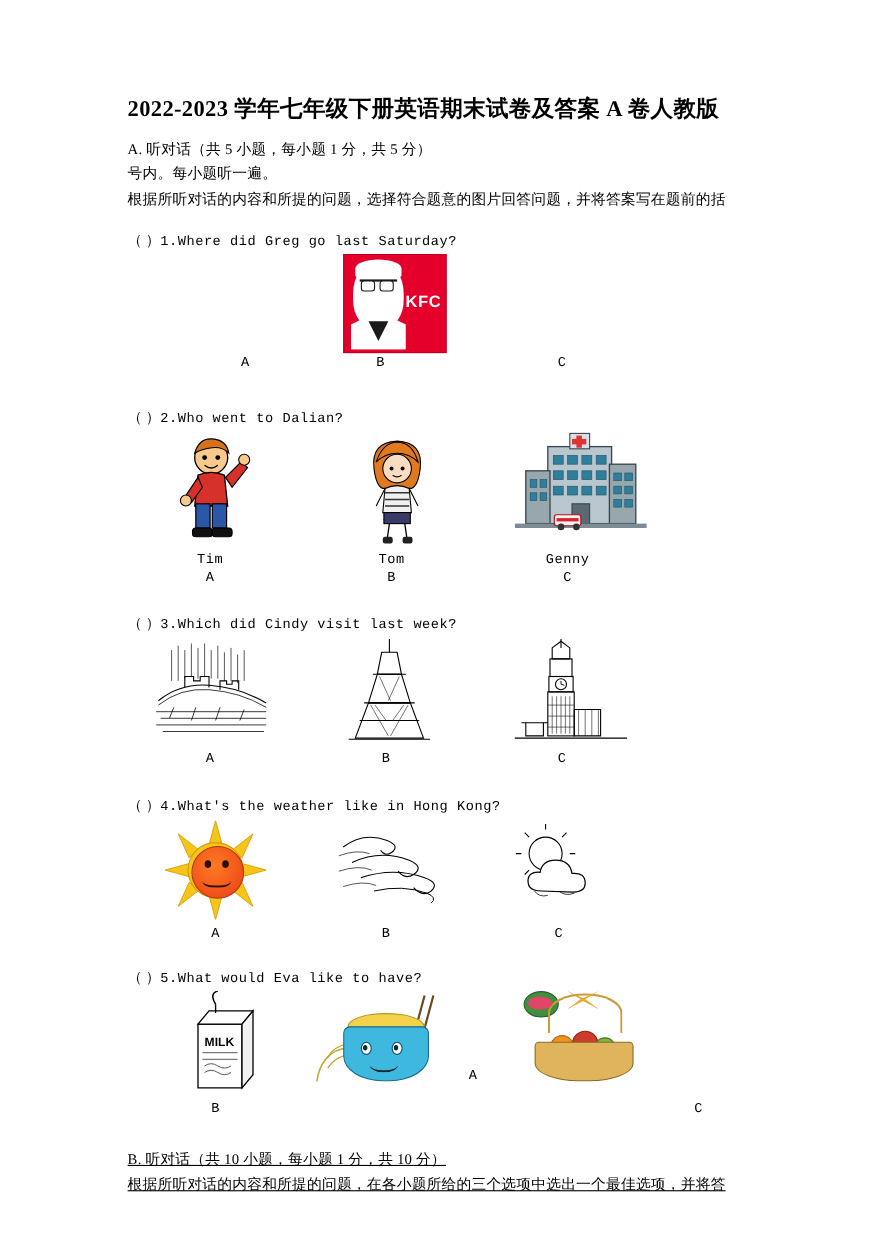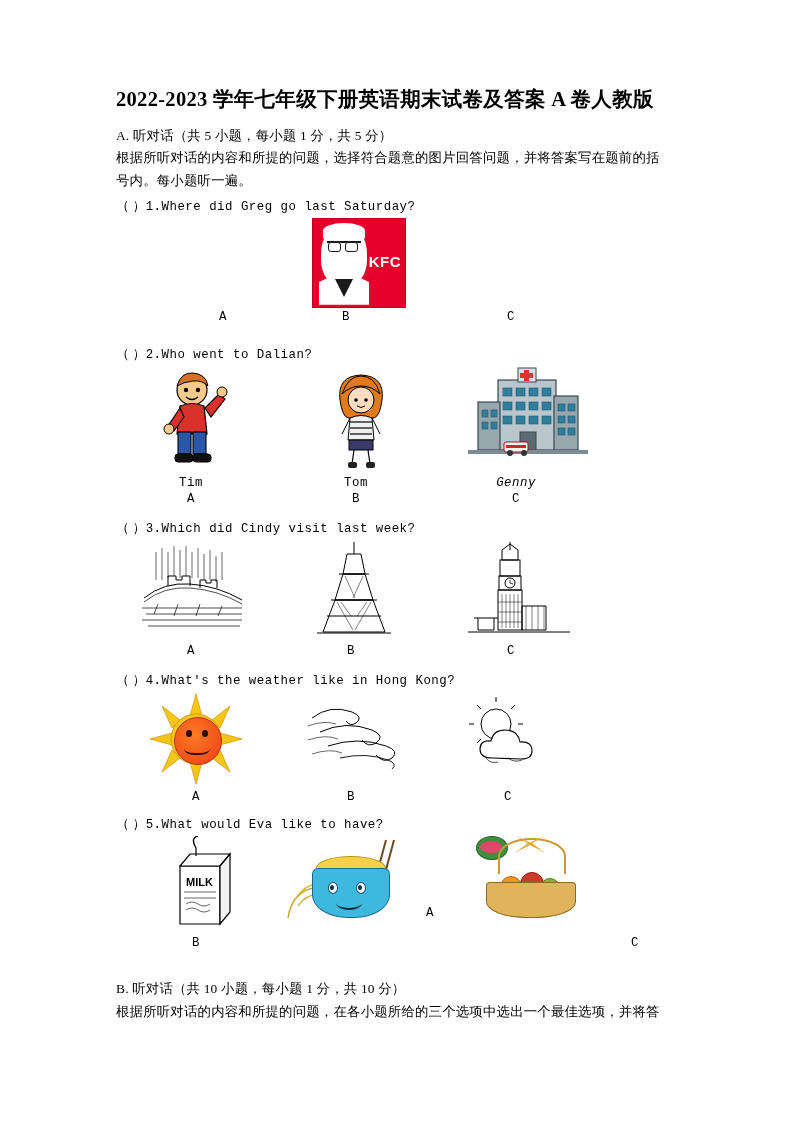--- a/index.html
+++ b/index.html
@@ -42,21 +42,21 @@
     line-height: 1.62;
     margin: 0 0 1px 0;
     font-family: "Liberation Serif", serif;
   }
   .para.cn {
     letter-spacing: 0.2px;
   }
   .q-line {
     font-size: 13.2px;
     line-height: 1.7;
-    margin-top: 3px;
+    margin-top: 16px;
     font-family: "Liberation Serif", serif;
   }
   .q-line .qtext {
     font-family: "Liberation Mono", monospace;
     font-size: 12.4px;
     letter-spacing: 0.5px;
   }
   .opt-row {
     position: relative;
     width: 562px;
@@ -140,21 +140,21 @@
     font-family: "Liberation Sans", sans-serif;
     font-weight: bold;
     font-size: 15px;
     letter-spacing: 0.5px;
   }
 
   
   #q2-row { height: 148px; }
   .lbl-tim { left: 40px; top: 110px; width: 70px; }
   .lbl-tom { left: 205px; top: 110px; width: 70px; }
-  .lbl-genny { left: 362px; top: 110px; width: 76px; font-style: italic; }
+  .lbl-genny { left: 362px; top: 110px; width: 76px; }
   .lbl-a2 { left: 40px; top: 126px; width: 70px; }
   .lbl-b2 { left: 205px; top: 126px; width: 70px; }
   .lbl-c2 { left: 362px; top: 126px; width: 76px; }
 
   
   #q3-row { height: 126px; }
   .lbl-a3 { left: 45px; top: 104px; width: 60px; }
   .lbl-b3 { left: 205px; top: 104px; width: 60px; }
   .lbl-c3 { left: 365px; top: 104px; width: 60px; }
 
@@ -240,33 +240,33 @@
   .basket .melon::after {
     content: ""; position: absolute; left: 4px; top: 5px; width: 22px; height: 12px;
     background: #e0456a; border-radius: 50%;
   }
   .basket .bow {
     position: absolute; left: 40px; top: 0px; width: 26px; height: 14px;
     background: #e8a62c; border: 1px solid #a7711b;
     clip-path: polygon(0 0, 42% 45%, 0 100%, 50% 55%, 100% 100%, 58% 45%, 100% 0, 50% 40%);
   }
 
-  .footer-block { margin-top: 22px; }
+  .footer-block { margin-top: 22px; text-decoration: underline; }
 </style>
 </head>
 <body>
 
 <div class="page">
   <div class="content">
 
     <h1 class="doc-title">2022-2023 学年七年级下册英语期末试卷及答案 A 卷人教版</h1>
 
     <p class="para cn">A. 听对话（共 5 小题，每小题 1 分，共 5 分）</p>
+    <p class="para cn">号内。每小题听一遍。</p>
     <p class="para cn">根据所听对话的内容和所提的问题，选择符合题意的图片回答问题，并将答案写在题前的括</p>
-    <p class="para cn">号内。每小题听一遍。</p>
 
     <div class="q-line">
       <span>（  ）</span><span class="qtext">1.Where did Greg go last Saturday?</span>
     </div>
 
     <div class="opt-row" id="q1-row">
 
 
       <div class="img-box" id="q1-kfc">
         <div class="kfc">

